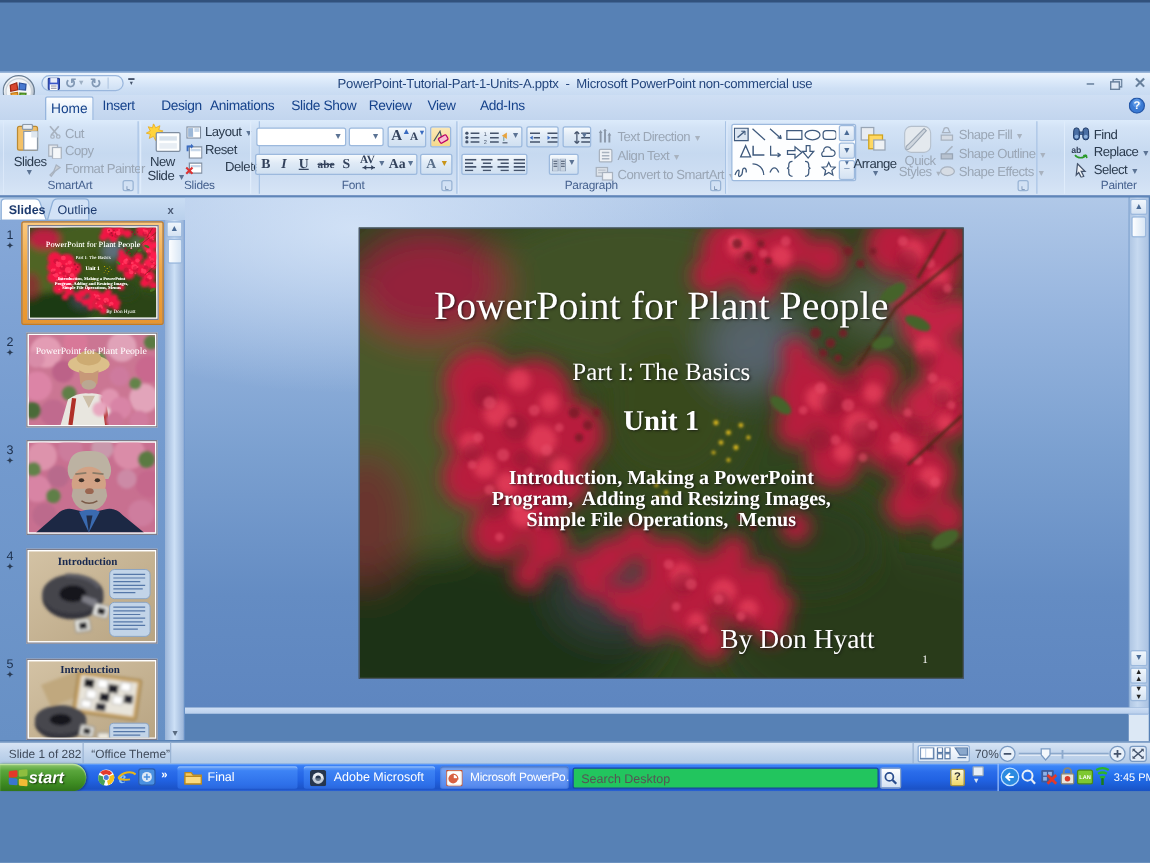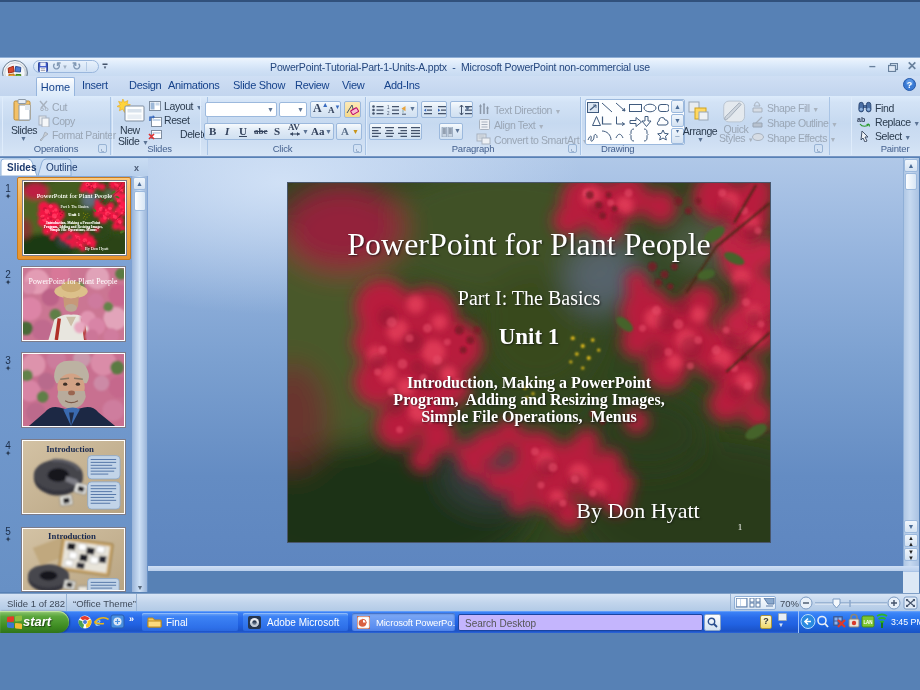--- a/index.html
+++ b/index.html
@@ -49,21 +49,21 @@
 #sbar{left:0;top:593px;width:920px;height:18px;background:linear-gradient(180deg,#d8e5f5,#c2d5ec 50%,#b2cae6);border-top:1px solid #7f9fc6;font-size:9.5px;color:#3f4a5a}
 
 #task{left:0;top:611px;width:920px;height:22px;background:linear-gradient(180deg,#78aefb 0%,#3b81f6 6%,#2a6cea 30%,#2162e2 60%,#1b52c6 92%,#2e66d8 100%)}
 #deskbot{left:0;top:633px;width:920px;height:57px;background:#5781b5}
 #startb{left:0;top:611px;width:69px;height:22px;background:linear-gradient(180deg,#91c873 0%,#5aa63c 25%,#3e8c22 70%,#2f7419 100%);border-radius:0 11px 11px 0;box-shadow:inset 0 1px 1px #c6e7a8,1px 0 2px rgba(0,0,0,.4)}
 #startb span{position:absolute;left:23px;top:3px;color:#fff;font-weight:bold;font-style:italic;font-size:13px;text-shadow:1px 1px 1px rgba(0,0,0,.5)}
 .tbtn{position:absolute;top:613px;height:18px;background:linear-gradient(180deg,#71a7f8 0%,#3d83f5 20%,#2e70e9 80%,#2a67dd 100%);border-radius:2px;box-shadow:inset 0 1px 0 #8cbafa;color:#fff;font-size:10px}
 .tbtn span{position:absolute;left:24px;top:4px;white-space:nowrap}
 .tbtn{overflow:hidden}
 #time{white-space:nowrap}
-#search{left:458px;top:614px;width:245px;height:17px;background:#c4b5fd;border-radius:2px;border:1px solid #1a44a0}
+#search{left:458px;top:614px;width:245px;height:17px;background:#22c55e;border-radius:2px;border:1px solid #1a44a0}
 #search span{position:absolute;left:6px;top:3px;font-size:10px;color:#555}
 #tray{left:798px;top:611px;width:122px;height:22px;background:linear-gradient(180deg,#6fa7fa 0%,#3c86f8 8%,#2572ee 40%,#1d63dd 70%,#1852c4 100%);border-left:1px solid #9cc1fb}
 #time{position:absolute;left:891px;top:617px;color:#fff;font-size:8.8px}
 </style></head>
 <body>
 <div id="desk">
 <div class="a" id="topline"></div>
 
 <div class="a" id="tbar"></div>
 <div class="a" id="ttext" style="letter-spacing:-.2px;font-size:10.5px">PowerPoint-Tutorial-Part-1-Units-A.pptx&nbsp;&nbsp;-&nbsp;&nbsp;Microsoft PowerPoint non-commercial use</div>
@@ -142,21 +142,21 @@
  <div class="a gtxt gray" style="left:50px;top:4px">Cut</div>
  <svg class="a" style="left:36px;top:18px" width="12" height="12" viewBox="0 0 12 12">
         <rect x="1" y="1" width="7" height="9" fill="#e8ecf0" stroke="#a8b2bf"></rect>
         <rect x="4" y="3" width="7" height="9" fill="#f5f7f9" stroke="#a8b2bf"></rect>
       </svg>
  <div class="a gtxt gray" style="left:50px;top:18px">Copy</div>
  <svg class="a" style="left:36px;top:33px" width="12" height="12" viewBox="0 0 12 12">
         <path d="M2 10l3-3 2-5 3 2-4 3-3 4z" fill="#c9ced4" stroke="#a8b2bf"></path>
       </svg>
  <div class="a gtxt gray" style="left:50px;top:32px">Format Painter</div>
- <div class="glabel">Operations</div>
+ <div class="glabel">SmartArt</div>
       <div class="dlg" style="right:3px">⌞</div>
 </div>
 
 <div class="a grp" style="left:112px;width:96px">
  <svg class="a" style="left:5px;top:2px" width="28" height="24" viewBox="0 0 28 24">
    <path d="M8 1l2 4 4-2-1 4 4 1-4 2 2 4-4-1-1 4-2-4-4 2 1-4-4-1 4-2-2-4 4 1z" fill="#ffd43c" stroke="#e8a817" stroke-width=".7" transform="translate(-1,-1) scale(.85)"></path>
    <rect x="8" y="7" width="19" height="15" rx="1" fill="#fdfefe" stroke="#7e8da0"></rect>
    <rect x="10.5" y="10" width="14" height="3.5" fill="#d8e2ec"></rect>
    <rect x="10.5" y="15.5" width="14" height="4.5" fill="#e8eef4"></rect>
  </svg>
@@ -209,21 +209,21 @@
       <svg class="a" style="left:88px;top:34px" width="14" height="6" viewBox="0 0 14 6">
         <path d="M2 3h10" stroke="#33425c"></path>
         <path d="M2.5 3L5 1v4zM11.5 3L9 1v4z" fill="#33425c"></path>
       </svg>
  <div class="a dd" style="left:102px;top:31px">▼</div>
  <div class="a" style="left:111px;top:28px;font-size:11px;font-weight:bold;color:#33425c;font-family:'Liberation Serif',serif">Aa</div>
  <div class="a dd" style="left:125px;top:31px">▼</div>
  <div class="strip" style="left:136px;top:26px;width:26px;height:17px"></div>
  <div class="a" style="left:141px;top:28px;font-size:11px;font-weight:bold;color:#5a6f8a;font-family:'Liberation Serif',serif">A</div>
  <div class="a dd" style="left:152px;top:31px;color:#c89418">▼</div>
- <div class="glabel">Click</div>
+ <div class="glabel">Font</div>
       <div class="dlg" style="right:3px">⌞</div>
 </div>
 
 <div class="a grp" style="left:366px;width:215px">
  <div class="strip" style="left:3px;top:4px;width:49px;height:17px"></div>
  <div class="strip" style="left:55px;top:4px;width:26px;height:17px"></div>
  <div class="strip" style="left:84px;top:4px;width:23px;height:17px"></div>
  <div class="strip" style="left:3px;top:26px;width:53px;height:17px"></div>
  <div class="strip" style="left:73px;top:26px;width:24px;height:17px"></div>
  <div class="glabel">Paragraph</div>
@@ -346,21 +346,20 @@
  <div class="a gtxt gray" style="left:186px;top:5px">Shape Fill <span class="dd" style="color:#a8b2bf">▼</span></div>
  <svg class="a" style="left:170px;top:19px" width="14" height="12" viewBox="0 0 14 12">
         <path d="M2 10L11 1" stroke="#a8b2bf" stroke-width="1.3"></path>
         <path d="M2 7h9v4H2z" fill="#b8c2cf" stroke="#98a5b5"></path>
       </svg>
  <div class="a gtxt gray" style="left:186px;top:20px">Shape Outline <span class="dd" style="color:#a8b2bf">▼</span></div>
  <svg class="a" style="left:170px;top:34px" width="14" height="12" viewBox="0 0 14 12">
         <ellipse cx="7" cy="6" rx="5.5" ry="3.5" fill="#d6dce4" stroke="#a8b2bf"></ellipse>
       </svg>
  <div class="a gtxt gray" style="left:186px;top:35px">Shape Effects <span class="dd" style="color:#a8b2bf">▼</span></div>
- <div class="glabel" style="text-align:left;padding-left:20px">Drawing</div>
       <div class="dlg" style="right:6px">⌞</div>
 </div>
 
 <div class="a grp" style="left:851px;width:88px;border-right:none">
  <svg class="a" style="left:7px;top:4px" width="14" height="12" viewBox="0 0 14 12">
         <path d="M1 3.5a2.2 2.2 0 014.4 0l.2 5a2.4 2.4 0 11-4.8 0zM8.4 3.5a2.2 2.2 0 014.4 0l.2 5a2.4 2.4 0 11-4.8 0z" fill="#4a6fa5" stroke="#1e3a66" stroke-width=".8"></path>
         <path d="M5.5 4.5h3v2h-3z" fill="#4a6fa5" stroke="#1e3a66" stroke-width=".6"></path>
         <circle cx="3.2" cy="8.2" r="1.5" fill="#8fb2dd"></circle>
         <circle cx="10.6" cy="8.2" r="1.5" fill="#8fb2dd"></circle>
       </svg>

